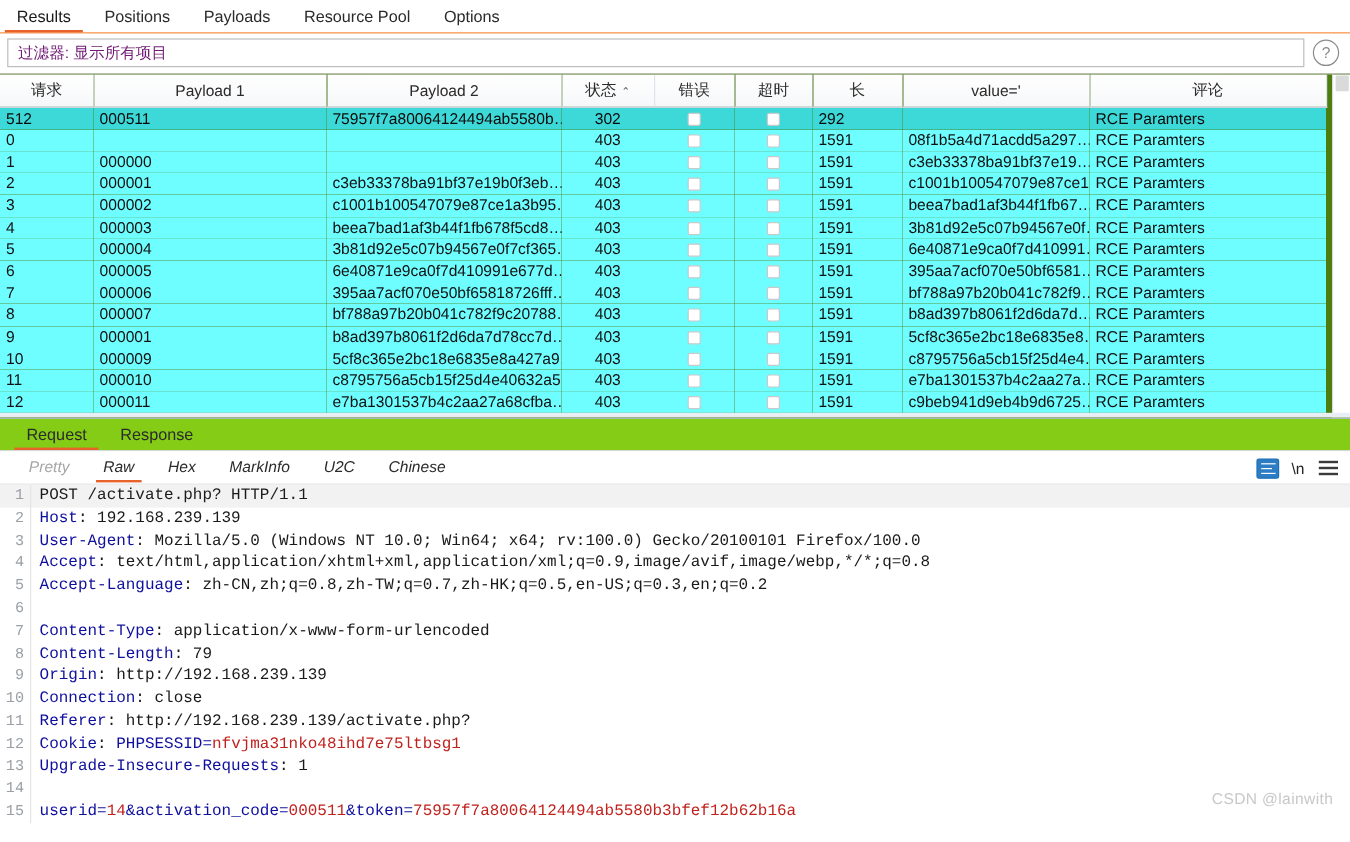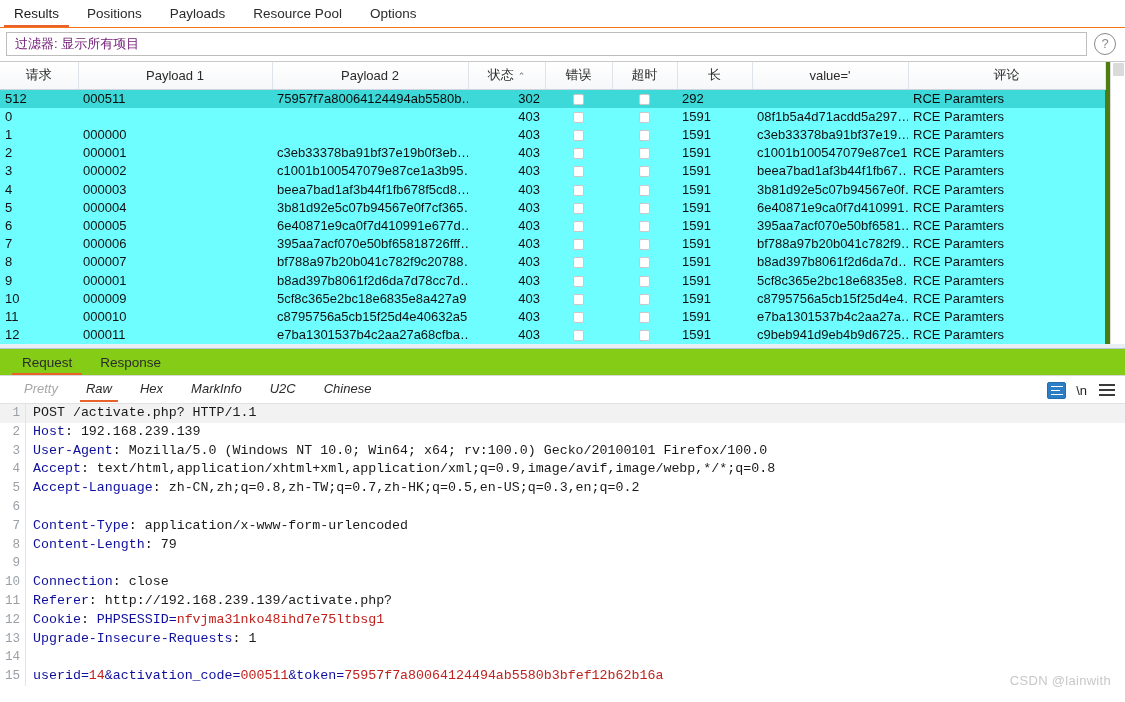--- a/index.html
+++ b/index.html
@@ -71,21 +71,21 @@
     height: 18.2px; font-size: 13px; color:#111;
     padding: 0 5px; white-space: nowrap; overflow: hidden;
     border: none; line-height: 18.2px;
   }
   tr.row { background: #6ffeff; }
   tr.row.selected { background: #3dd9d9; }
   tr.row.selected td { color:#0a0a0a; }
   .c-req   { text-align: left; }
   .c-p1    { text-align: left; padding-left: 10px; }
   .c-p2    { text-align: right; }
-  .c-status{ text-align: right; padding-left: 6px; margin-top: 45px; }
+  .c-status{ text-align: center; padding-left: 6px; margin-top: 45px; }
   .c-len   { text-align: left; padding-left: 6px; }
   .c-value { text-align: right; }
   .c-comment{ text-align: left; padding-left: 6px; }
   .c-check { text-align: center; }
   .cb {
     display:inline-block; width: 11px; height: 11px;
     background: #ffffff; border: 1px solid #c9c9c9;
     border-radius: 2px; vertical-align: middle;
   }
   
@@ -167,21 +167,21 @@
     color:#9aa0a6; user-select:none;
     border-right: 1px solid #e4e4e4;
     font-family:"Liberation Mono","DejaVu Sans Mono",monospace;
     font-size:12.6px;
   }
   .ltext { padding-left: 7px; white-space: pre; color:#1a1a1a; }
   .hk { color:#0f0f9e; }       
   .hv { color:#1a1a1a; }       
   .red { color:#c0221e; }      
   .watermark {
-    position:absolute; right: 14px; bottom: 4px;
+    position:absolute; right: 14px; bottom: 19px;
     color:#c8c8c8; font-size: 13px; font-family:"Liberation Sans",sans-serif;
     letter-spacing:.3px;
   }
 </style>
 </head>
 <body>
 
 <div id="app">
 
   <div class="tabstrip" id="top-tabs">
@@ -438,20 +438,21 @@
         <div class="line">
           <div class="gutter">7</div>
           <div class="ltext"><span class="hk">Content-Type</span><span>: </span><span class="hv">application/x-www-form-urlencoded</span></div>
         </div>
         <div class="line">
           <div class="gutter">8</div>
           <div class="ltext"><span class="hk">Content-Length</span><span>: </span><span class="hv">79</span></div>
         </div>
         <div class="line">
           <div class="gutter">9</div>
+          <div class="ltext"><span class="hk">Origin</span><span>: </span><span class="hv">http://192.168.239.139</span></div>
         </div>
         <div class="line">
           <div class="gutter">10</div>
           <div class="ltext"><span class="hk">Connection</span><span>: </span><span class="hv">close</span></div>
         </div>
         <div class="line">
           <div class="gutter">11</div>
           <div class="ltext"><span class="hk">Referer</span><span>: </span><span class="hv">http://192.168.239.139/activate.php?</span></div>
         </div>
         <div class="line">

